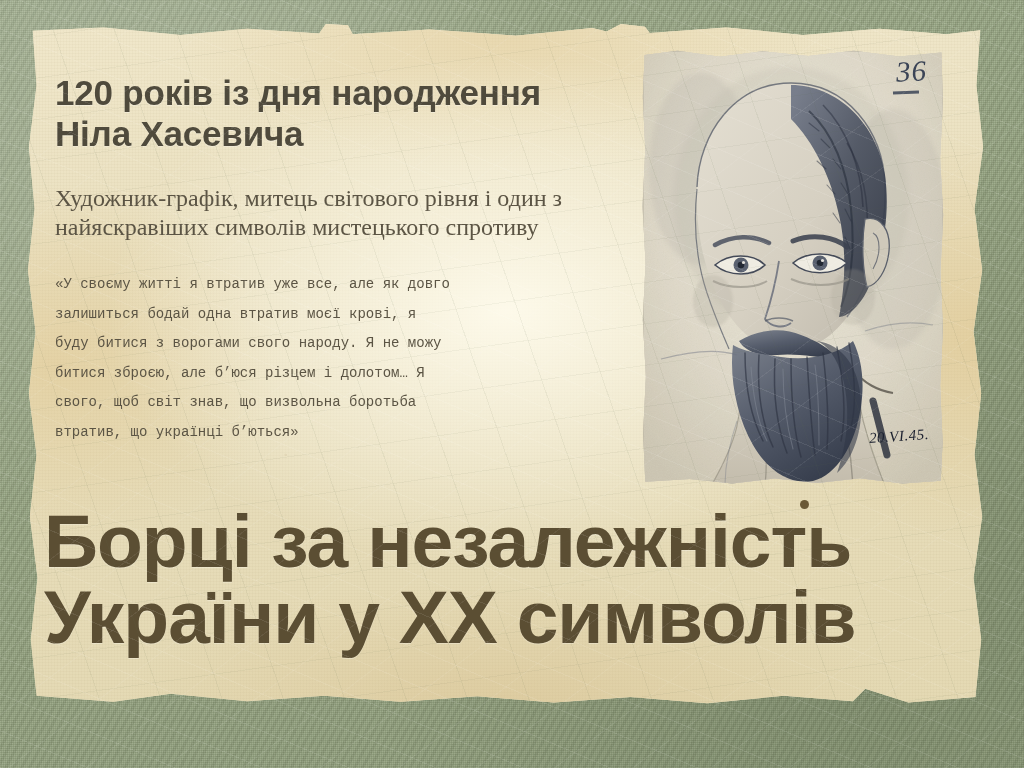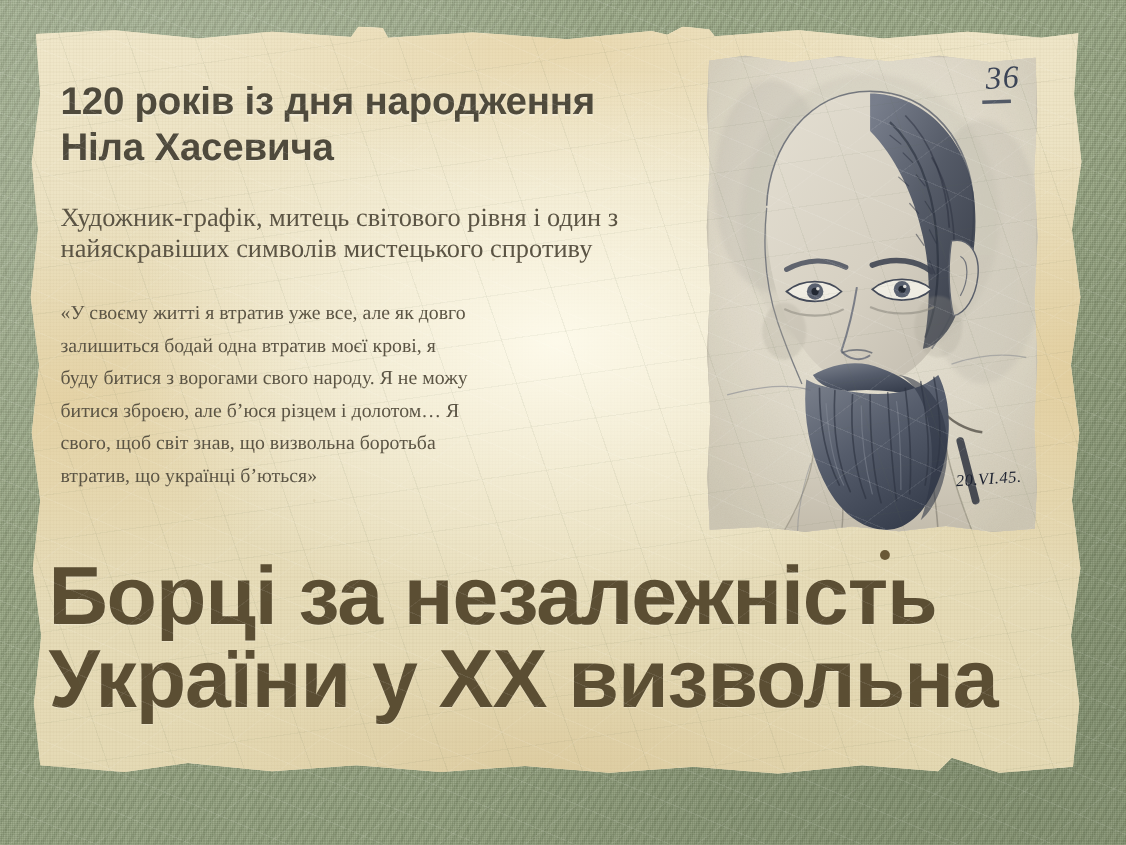--- a/index.html
+++ b/index.html
@@ -120,24 +120,24 @@
   #lede {
     margin: 30px 0 0 0;
     font-size: 24px;
     line-height: 29px;
     color: #5b5444;
     font-family: Liberation Serif, serif;
   }
 
   #quote {
     margin: 28px 0 0 0;
-    font-size: 18px;
+    font-size: 14px;
     line-height: 29.5px;
     color: #5b5444;
-    font-family: Liberation Serif, serif;
+    font-family: Liberation Mono, monospace;
   }
 
   
   #headline-main {
     position: absolute;
     left: 44px;
     top: 503px;
     width: 930px;
     margin: 0;
     font-size: 75px;
@@ -420,17 +420,17 @@
       <span class="ln">залишиться бодай одна втратив моєї крові, я</span><br>
       <span class="ln">буду битися з ворогами свого народу. Я не можу</span><br>
       <span class="ln">битися зброєю, але б’юся різцем і долотом… Я</span><br>
       <span class="ln">свого, щоб світ знав, що визвольна боротьба</span><br>
       <span class="ln">втратив, що українці б’ються»</span>
     </blockquote>
   </div>
 
   <h2 id="headline-main">
     <span class="ln">Борці за незалежність</span>
-    <span class="ln">України у XX визвольна</span>
+    <span class="ln">України у XX символів</span>
   </h2>
 
 
 </div>
 
 </body></html>

